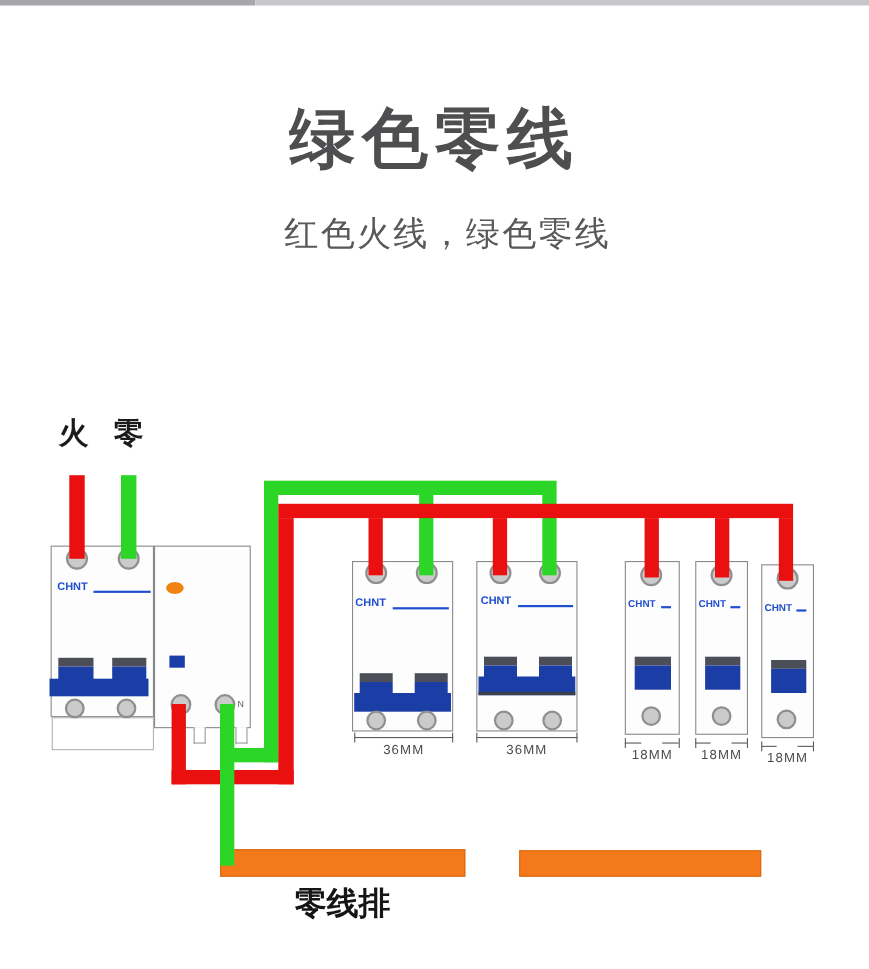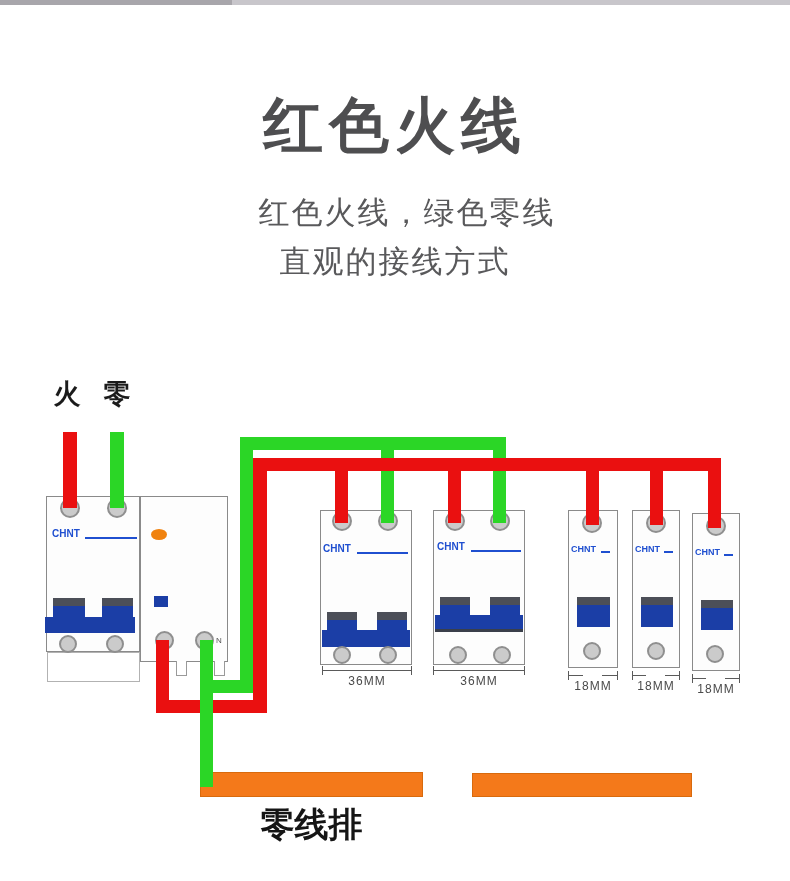--- a/index.html
+++ b/index.html
@@ -44,33 +44,32 @@
   
   .wg{background:#2bd626;} .wr{background:#ea1010;}
   .z4{z-index:4;} .z5{z-index:5;} .z6{z-index:6;} .z7{z-index:7;}
 
   
   .dline{background:#5a5a5a;z-index:1;}
   .dimlab{font-size:12px;color:#4a4a4a;text-align:center;letter-spacing:1px;z-index:1;}
 
   
   .obar{background:#f4791a;border:1px solid #d86a0d;z-index:1;}
-  .barlab{font-size:34px;font-weight:600;color:#151515;text-align:center;z-index:1;}
+  .barlab{font-size:29px;font-weight:600;color:#151515;text-align:center;z-index:1;}
 </style>
 </head>
 <body>
 
 <div id="canvas">
 
   <div class="abs strip-l"></div>
   <div class="abs strip-r"></div>
 
-  <div class="abs title">红色火线</div>
+  <div class="abs title">绿色零线</div>
   <div class="abs subtitle sub1">红色火线，绿色零线</div>
-  <div class="abs subtitle sub2">直观的接线方式</div>
 
   <div class="abs inlabel" style="left:51px;">火</div>
   <div class="abs inlabel" style="left:101px;">零</div>
 
   <div class="abs bkr" style="left:46px;top:496px;width:94px;height:156px;"></div>
   <div class="abs flange" style="left:47px;top:652px;width:93px;height:30px;"></div>
   <div class="abs bkr" style="left:140px;top:496px;width:88px;height:166px;"></div>
   <div class="abs tab" style="left:176px;top:661px;width:11px;height:15px;"></div>
   <div class="abs tab" style="left:214px;top:661px;width:11px;height:15px;"></div>
 

